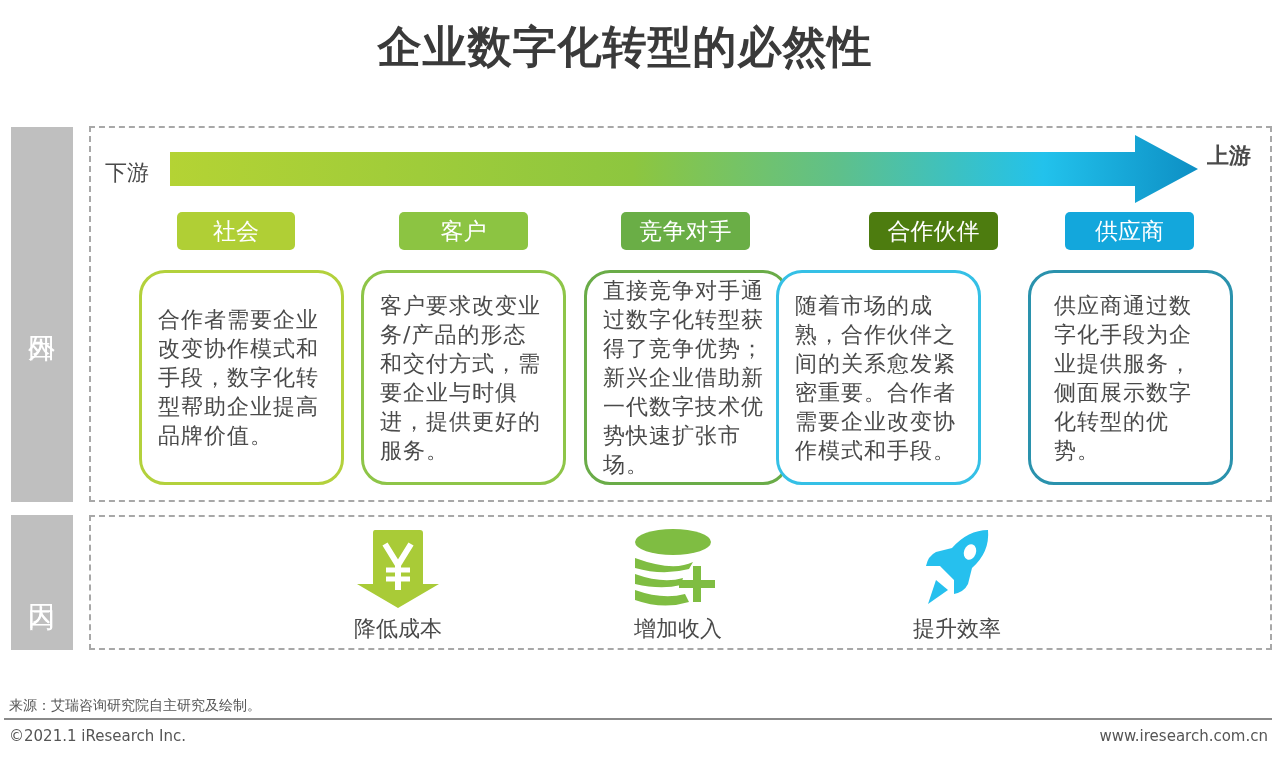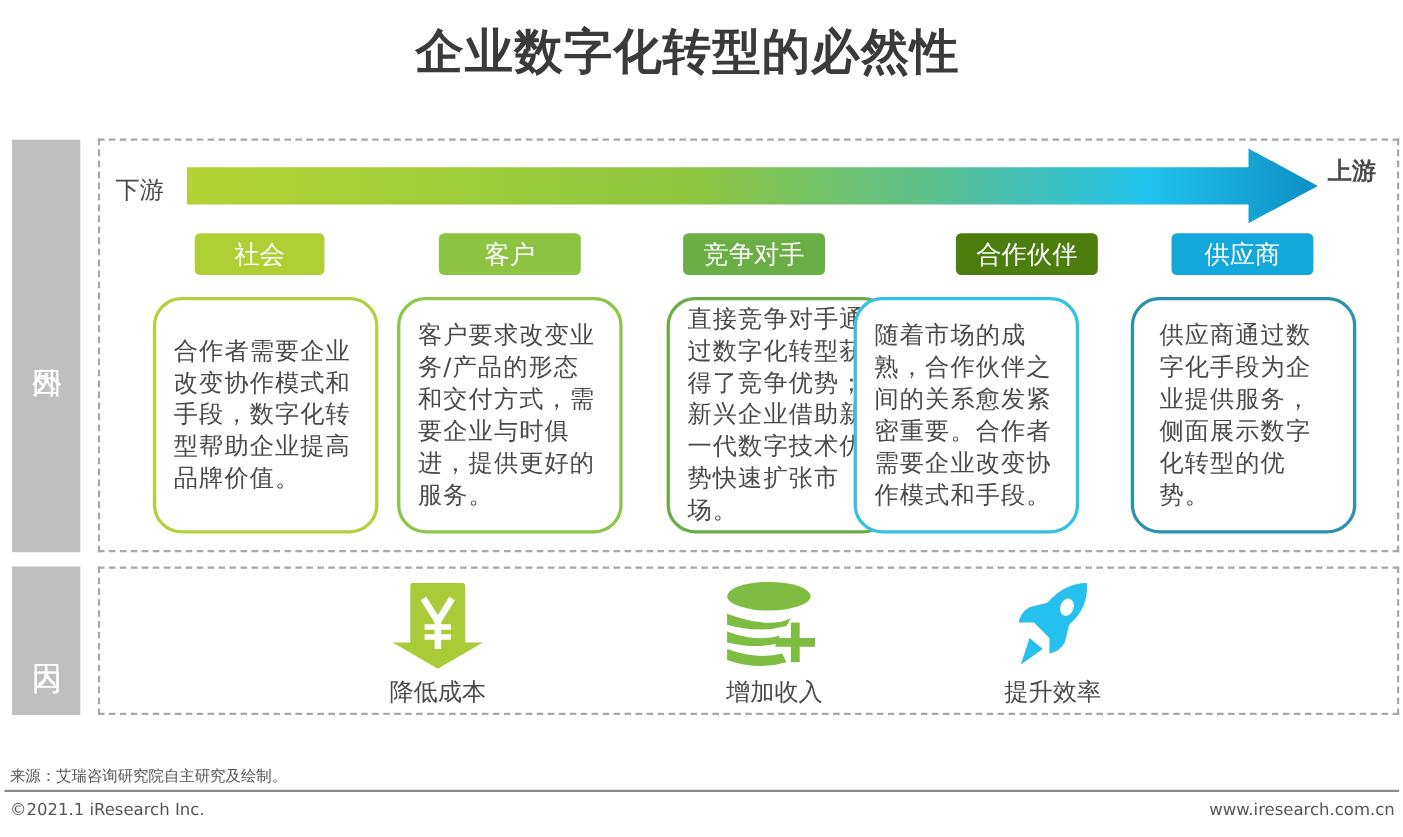--- a/index.html
+++ b/index.html
@@ -107,42 +107,42 @@
 <div class="pill" style="left:621px; width:129px; background:#6aae46;">竞争对手</div>
 <div class="pill" style="left:843px; width:129px; background:#4d7c0f;margin-left:26px;">合作伙伴</div>
 <div class="pill" style="left:1065px; width:129px; background:#13a7dc;">供应商</div>
 
 <div class="card" style="left:139px; border-color:#b3d13c;">
   <p>合作者需要企业改变协作模式和手段，数字化转型帮助企业提高品牌价值。</p>
 </div>
 <div class="card" style="left:361px; border-color:#8ec548;">
   <p>客户要求改变业务/产品的形态和交付方式，需要企业与时俱进，提供更好的服务。</p>
 </div>
-<div class="card" style="left:606px; border-color:#6aac48;">
+<div class="card" style="left:584px; border-color:#6aac48;">
   <p>直接竞争对手通过数字化转型获得了竞争优势；新兴企业借助新一代数字技术优势快速扩张市场。</p>
 </div>
 <div class="card" style="left:776px; border-color:#35c0e6;">
   <p>随着市场的成熟，合作伙伴之间的关系愈发紧密重要。合作者需要企业改变协作模式和手段。</p>
 </div>
 <div class="card" style="left:1028px; border-color:#2a92ad;padding-left:23px;">
   <p>供应商通过数字化手段为企业提供服务，侧面展示数字化转型的优势。</p>
 </div>
 
 <div class="inner-item" style="left:318px;">
   <svg class="icon" viewBox="0 0 90 82">
     <path d="M22 2 Q20 2 20 5 L20 56 L4 56 L45 80 L86 56 L70 56 L70 5 Q70 2 67 2 Z" fill="#a9cb37"></path>
     <path d="M32 16 L45 37 L58 16" stroke="#ffffff" stroke-width="6" fill="none"></path>
     <line x1="45" y1="36" x2="45" y2="62" stroke="#ffffff" stroke-width="6"></line>
     <line x1="33" y1="42" x2="57" y2="42" stroke="#ffffff" stroke-width="5"></line>
     <line x1="33" y1="51" x2="57" y2="51" stroke="#ffffff" stroke-width="5"></line>
   </svg>
   <span class="lbl">降低成本</span>
 </div>
 
-<div class="inner-item" style="left:624px;">
+<div class="inner-item" style="left:598px;">
   <svg class="icon" viewBox="0 0 90 82">
     <ellipse cx="40" cy="14" rx="38" ry="13" fill="#7fbd42"></ellipse>
     <path d="M2 30 Q40 44 60 34 L56 41 Q30 48 2 40 Z" fill="#7fbd42"></path>
     <path d="M2 46 Q30 56 50 50 L48 57 Q28 62 2 56 Z" fill="#7fbd42"></path>
     <path d="M2 62 Q30 72 52 66 L56 74 Q30 82 2 72 Z" fill="#7fbd42"></path>
     <rect x="60" y="38" width="8" height="36" fill="#7fbd42"></rect>
     <rect x="46" y="52" width="36" height="8" fill="#7fbd42"></rect>
   </svg>
   <span class="lbl">增加收入</span>
 </div>

